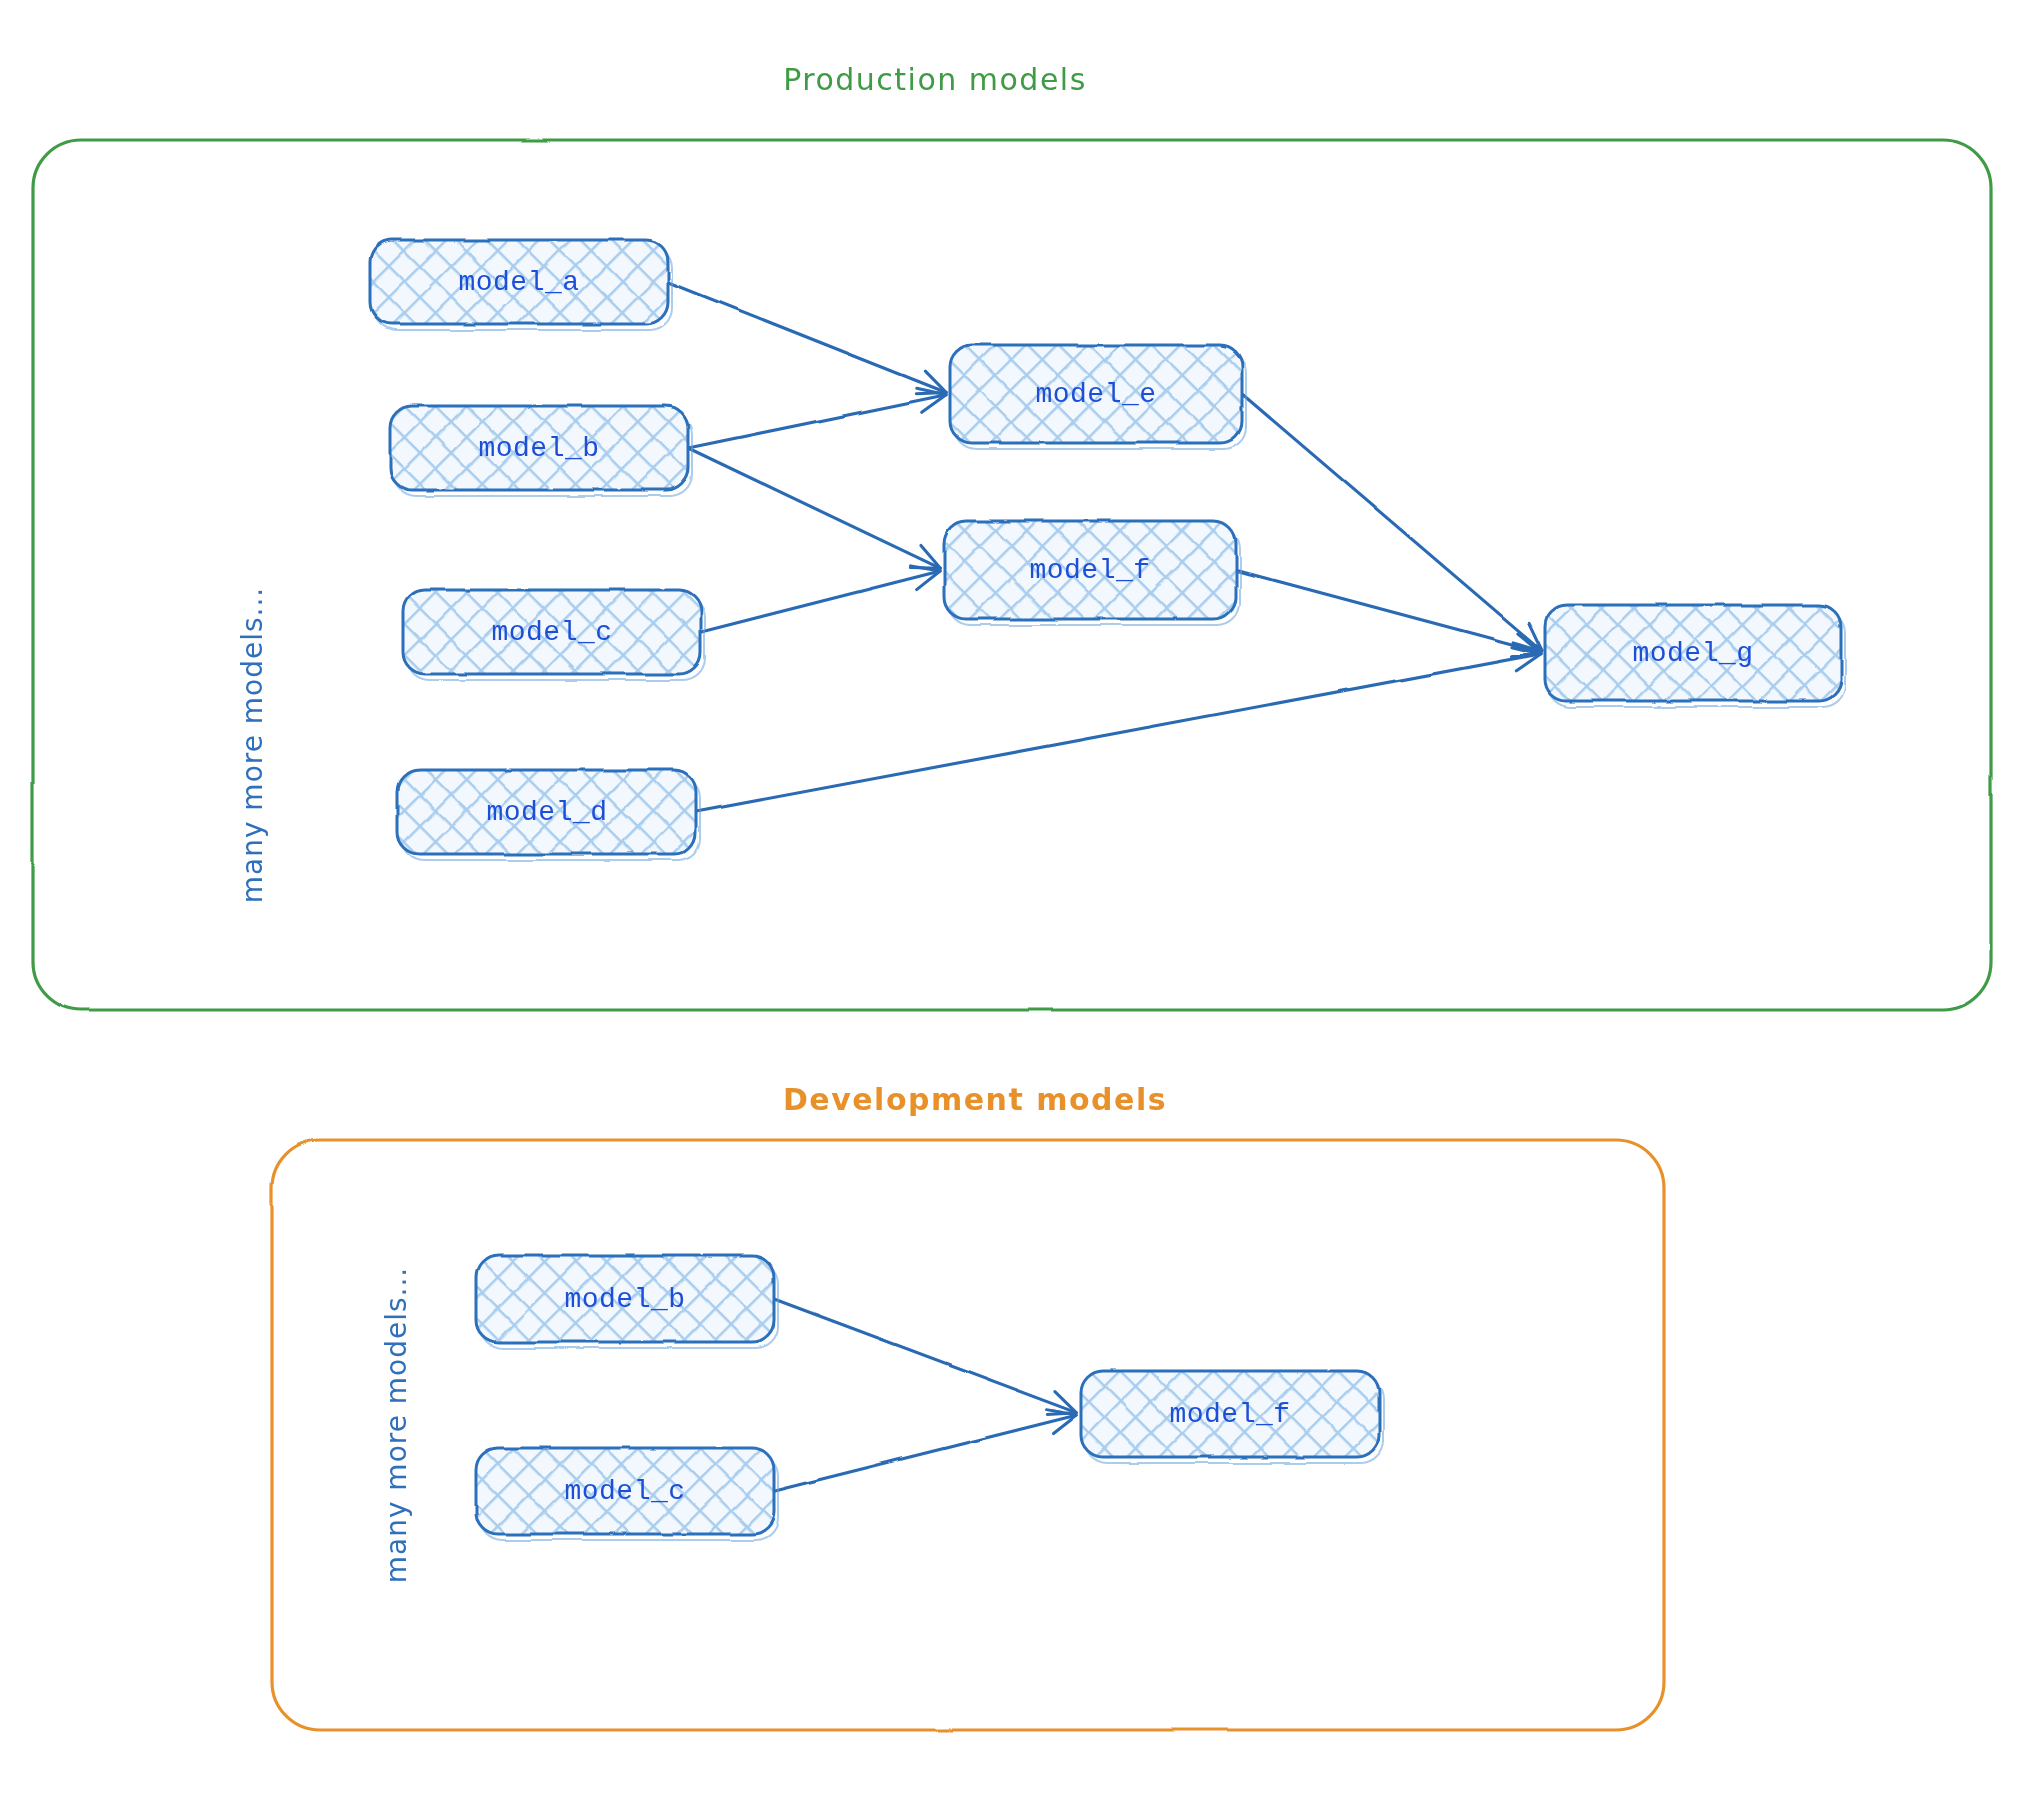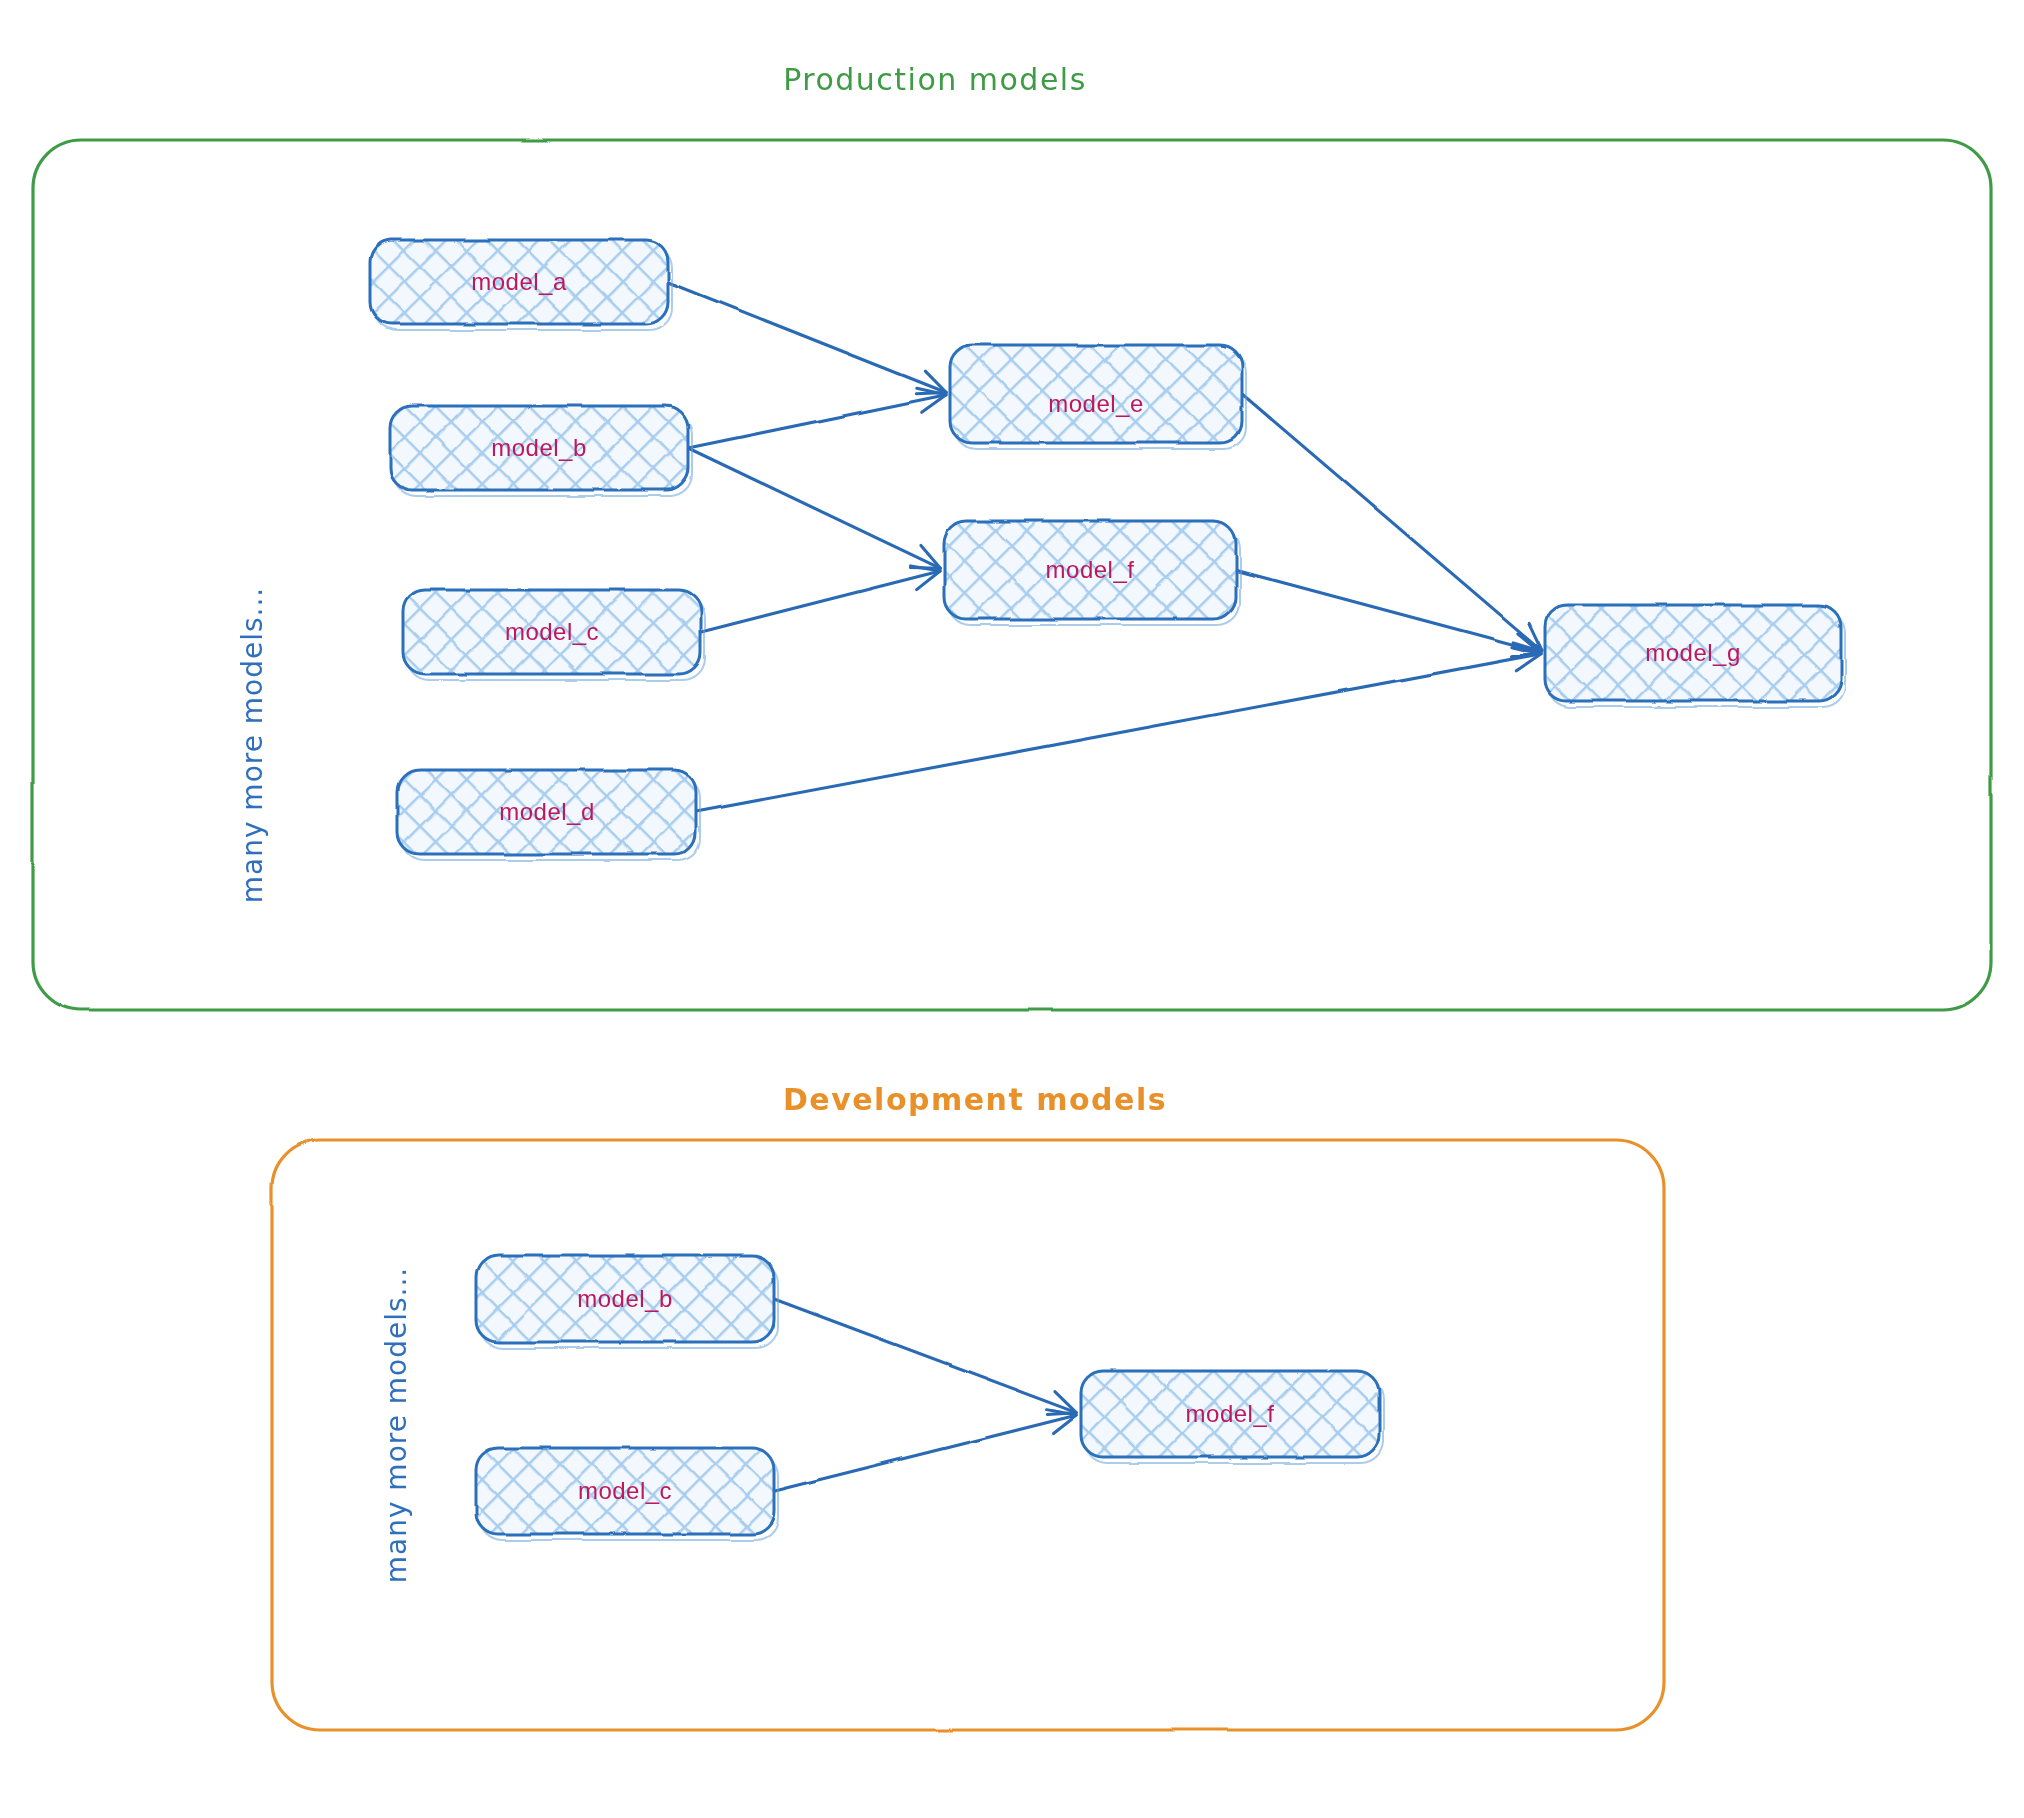--- a/index.html
+++ b/index.html
@@ -31,23 +31,23 @@
     font-weight: 500;
     letter-spacing: 1.5px;
     white-space: nowrap;
     transform: translateX(-50%);
   }
   .group-title.prod { color: #3f9b46; }
   .group-title.dev  { color: #e8912a; }
 
   .node-label {
     position: absolute;
-    font-family: Liberation Sans, sans-serif;
-    font-size: 24px;
-    color: #be185d;
+    font-family: Liberation Mono, monospace;
+    font-size: 28px;
+    color: #1d4ed8;
     letter-spacing: 0.5px;
     white-space: nowrap;
     transform: translate(-50%, -50%);
     pointer-events: none;
   }
   .side-label {
     position: absolute;
     font-family: "DejaVu Sans", sans-serif;
     font-size: 28px;
     color: #2f6fbb;
@@ -169,21 +169,21 @@
   </svg>
 
   <div class="group-title prod" style="left:935px; top:62px;">Production models</div>
 
   <div class="side-label" style="left:252px; top:745px;">many more models...</div>
 
   <div class="node-label" style="left:519px; top:282px;">model_a</div>
   <div class="node-label" style="left:539px; top:448px;">model_b</div>
   <div class="node-label" style="left:552px; top:632px;">model_c</div>
   <div class="node-label" style="left:547px; top:812px;">model_d</div>
-  <div class="node-label" style="left:1096px; top:404px;">model_e</div>
+  <div class="node-label" style="left:1096px; top:394px;">model_e</div>
   <div class="node-label" style="left:1090px; top:570px;">model_f</div>
   <div class="node-label" style="left:1693px; top:653px;text-align:right;">model_g</div>
 
   <div class="group-title dev" style="left:975px; top:1082px;font-weight:bold;">Development models</div>
 
   <div class="side-label" style="left:396px; top:1425px;">many more models...</div>
 
   <div class="node-label" style="left:625px; top:1299px;">model_b</div>
   <div class="node-label" style="left:625px; top:1491px;">model_c</div>
   <div class="node-label" style="left:1230px; top:1414px;">model_f</div>

